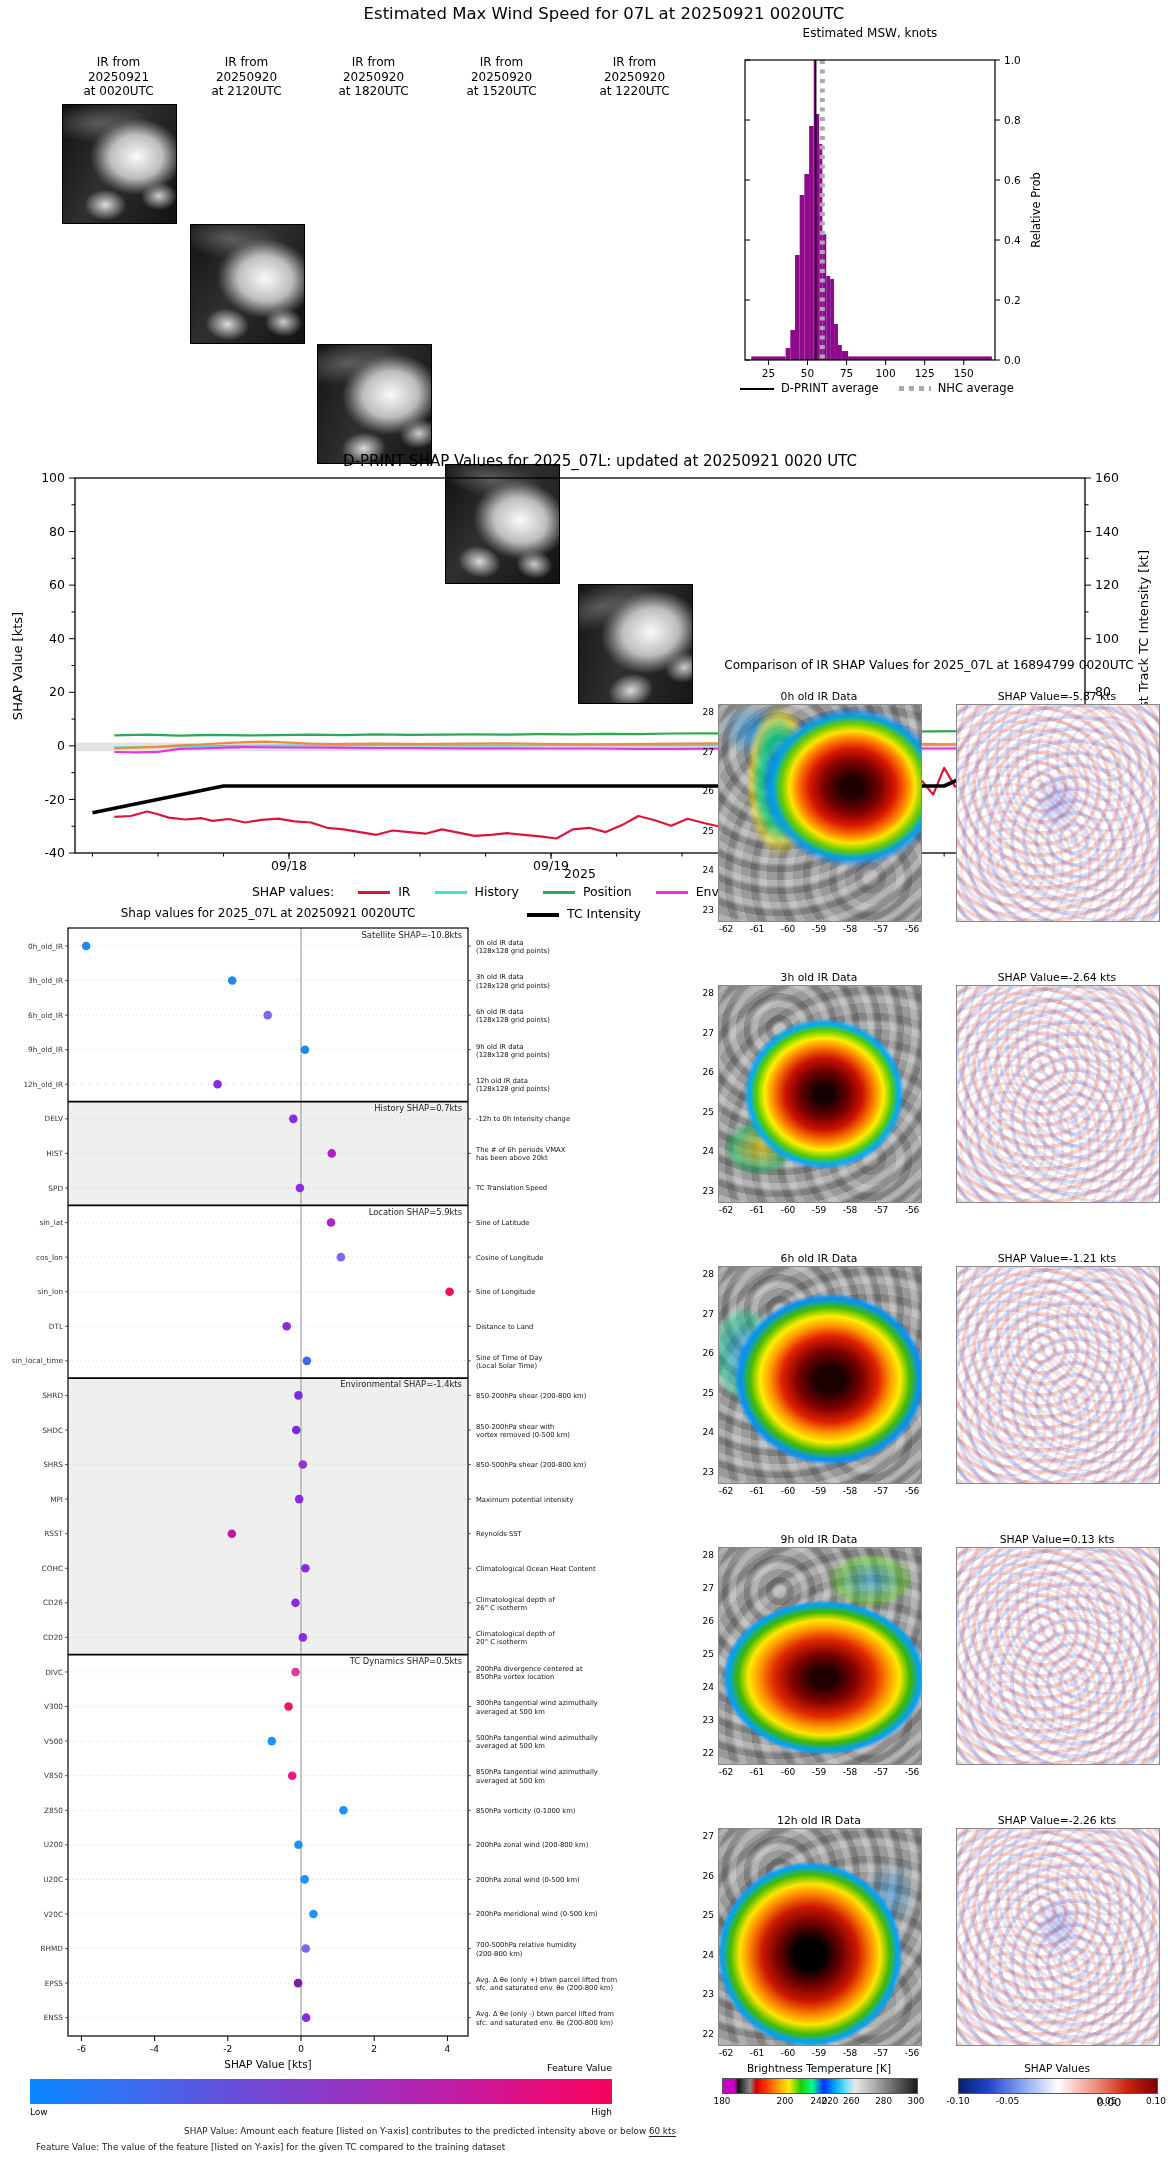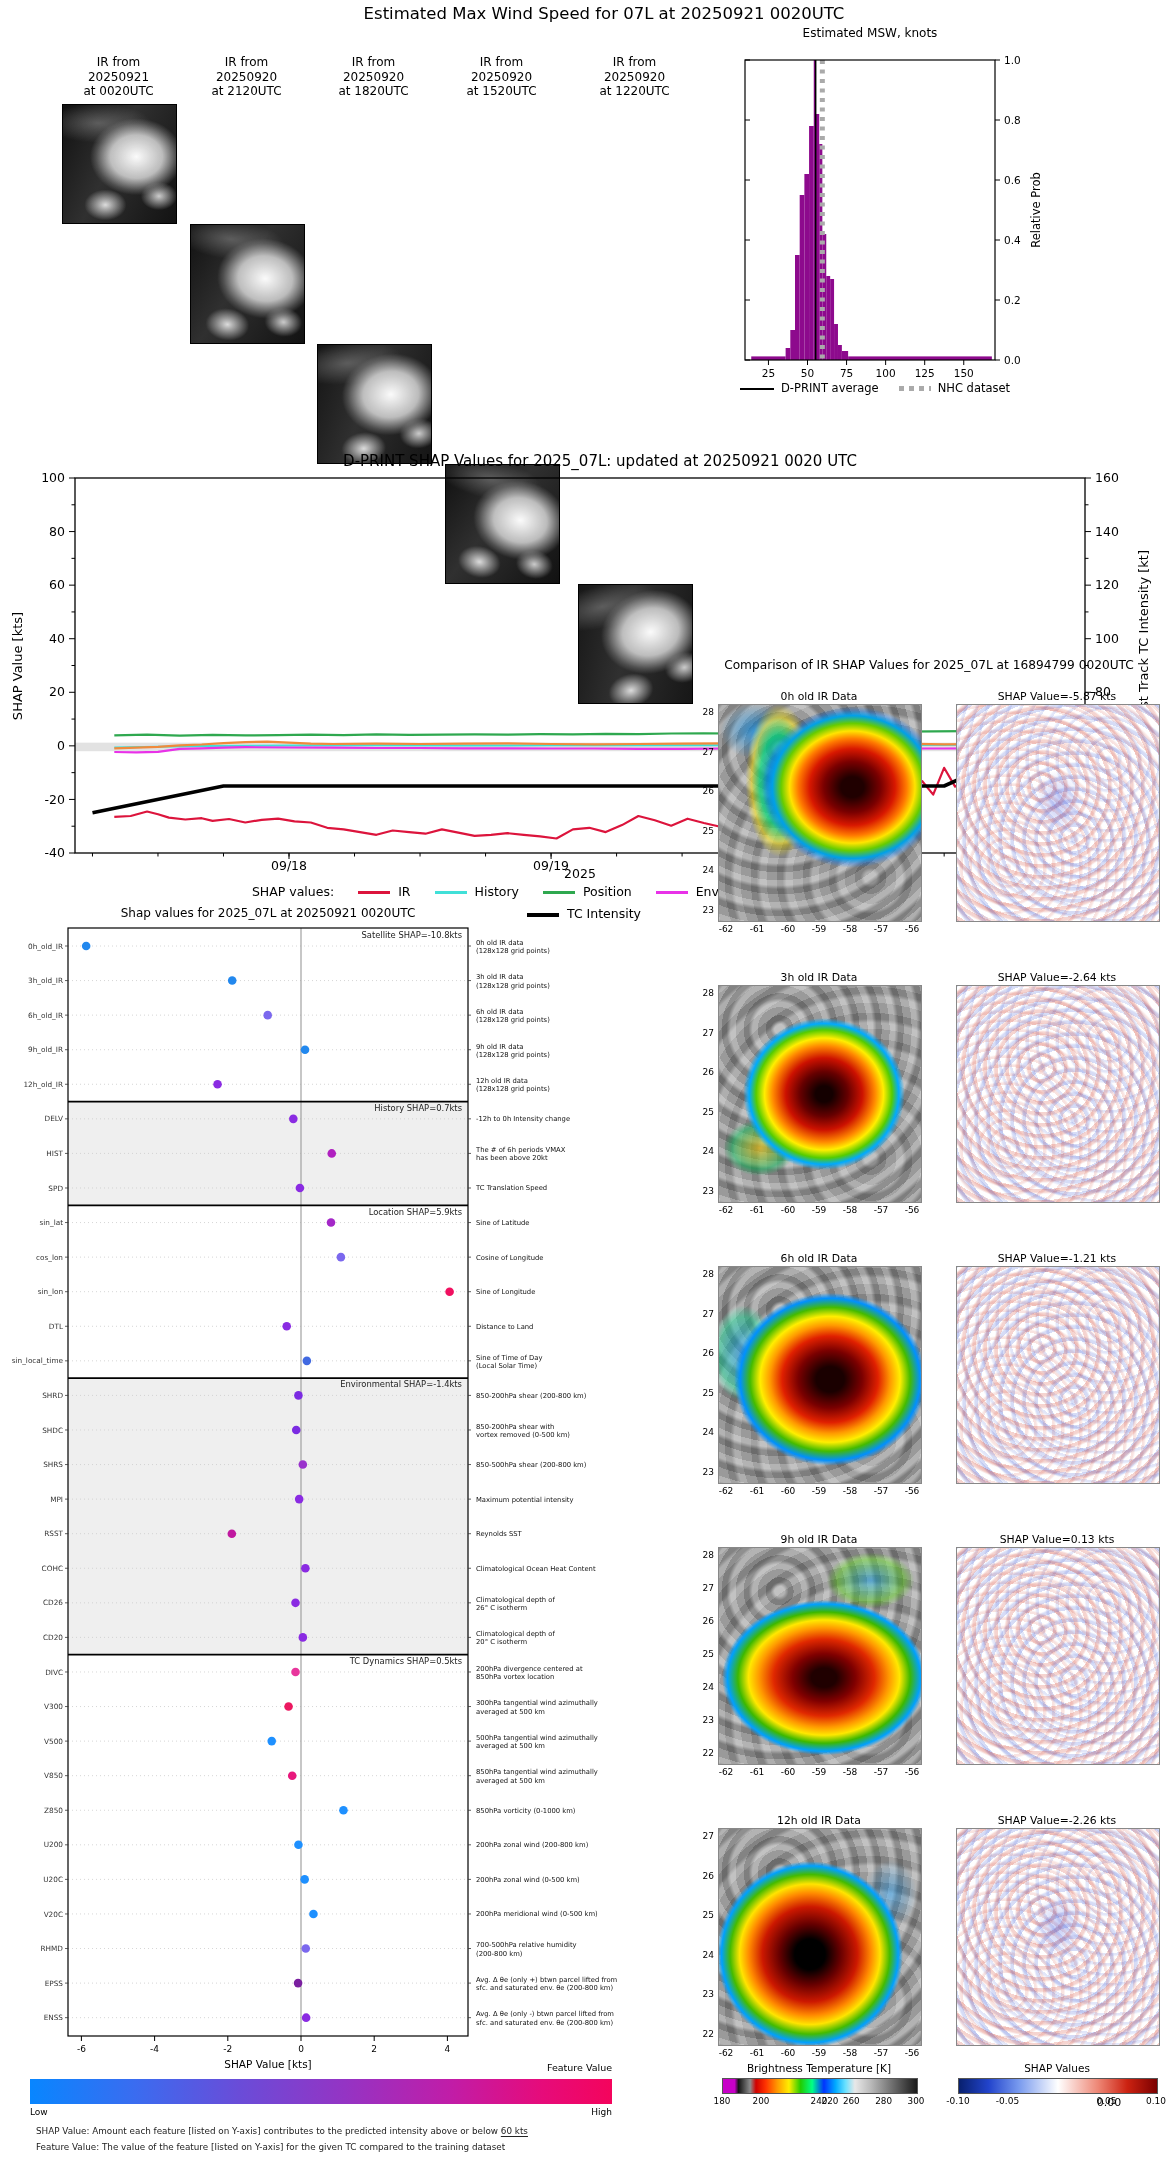--- a/index.html
+++ b/index.html
@@ -159,21 +159,21 @@
     <text x="304" y="143.79999999999998" font-size="10.5" text-anchor="start" fill="#000" font-family="&quot;DejaVu Sans&quot;,sans-serif">0.6</text>
     <line x1="295" y1="80" x2="300" y2="80" stroke="#000"></line>
     <line x1="45" y1="80" x2="50" y2="80" stroke="#000"></line>
     <text x="304" y="83.8" font-size="10.5" text-anchor="start" fill="#000" font-family="&quot;DejaVu Sans&quot;,sans-serif">0.8</text>
     <line x1="295" y1="20" x2="300" y2="20" stroke="#000"></line>
     <line x1="45" y1="20" x2="50" y2="20" stroke="#000"></line>
     <text x="304" y="23.8" font-size="10.5" text-anchor="start" fill="#000" font-family="&quot;DejaVu Sans&quot;,sans-serif">1.0</text>
     <text x="340" y="170" font-size="11.5" text-anchor="middle" fill="#000" font-family="&quot;DejaVu Sans&quot;,sans-serif" transform="rotate(-90 340 170)">Relative Prob</text>
   </svg>
 <div class="abs hist-legend" style="left:740px;top:381px;width:420px;">
-  <span class="legend-line"></span><span>D-PRINT average</span><span class="legend-dash"></span><span>NHC dataset</span>
+  <span class="legend-line"></span><span>D-PRINT average</span><span class="legend-dash"></span><span>NHC average</span>
 </div>
 
 <div class="abs ts-title ctr" style="left:16px;top:452px;width:1168px;">D-PRINT SHAP Values for 2025_07L: updated at 20250921 0020 UTC</div>
 <svg id="ts-svg" class="abs" style="left:0;top:470px;" width="1168" height="402">
     <rect x="75" y="272.64285714285717" width="1010" height="8.571428571428555" fill="#e2e2e2"></rect>
     <polyline points="114.3,346.8 130.7,346.0 147.1,341.5 158.0,344.2 168.9,347.6 185.3,349.5 201.7,348.2 212.6,350.9 229.0,349.0 245.3,352.5 261.7,349.8 278.1,348.7 294.5,351.4 310.8,352.5 327.2,357.8 343.6,359.4 360.0,362.1 376.4,364.8 392.7,360.5 409.1,362.1 425.5,363.7 441.9,359.4 458.3,362.6 474.6,365.9 491.0,364.8 507.4,363.2 523.8,364.8 540.1,366.4 556.5,368.5 572.9,359.4 589.3,357.8 605.7,362.1 622.0,355.1 638.4,346.0 654.8,350.3 671.2,355.7 687.6,348.7 703.9,353.0 720.3,356.7 736.7,348.7 753.1,351.4 769.4,349.8 785.8,344.4 802.2,347.6 818.6,343.4 835.0,348.7 851.3,340.7 867.7,335.3 878.6,320.9 889.6,327.3 905.9,318.2 922.3,311.2 933.2,324.6 944.1,297.8 955.1,316.6 966.0,309.6 976.9,313.9 987.8,312.3 998.7,319.3 1009.7,309.6 1020.6,331.6 1031.5,313.9 1042.4,308.5 1053.3,318.2 1066.4,305.9 1078.4,304.3" fill="none" stroke="#dc143c" stroke-width="2.2" stroke-linejoin="round"></polyline>
     <polyline points="114.3,277.5 158.0,276.7 201.7,275.9 289.0,275.6 376.4,275.3 463.7,275.6 551.1,275.3 638.4,275.3 725.8,275.3 813.1,275.1 900.5,275.1 987.8,274.8 1078.4,274.5" fill="none" stroke="#40e0d8" stroke-width="2" stroke-linejoin="round"></polyline>
     <polyline points="114.3,265.4 147.1,264.6 179.8,265.7 212.6,264.9 245.3,265.4 278.1,265.1 310.8,264.6 343.6,265.1 376.4,264.3 409.1,264.9 441.9,264.6 474.6,264.3 507.4,264.6 540.1,264.1 572.9,264.3 605.7,263.8 638.4,264.1 671.2,263.5 703.9,263.3 736.7,263.5 769.4,263.0 802.2,262.5 835.0,262.2 867.7,261.9 900.5,261.7 933.2,261.4 966.0,261.1 998.7,260.9 1031.5,260.6 1078.4,260.3" fill="none" stroke="#2fa84f" stroke-width="2.2" stroke-linejoin="round"></polyline>
     <polyline points="114.3,282.0 136.1,282.3 158.0,281.8 179.8,278.8 201.7,278.3 223.5,277.7 245.3,277.2 289.0,277.5 332.7,277.7 376.4,278.0 420.0,278.0 463.7,278.3 507.4,278.3 551.1,278.5 594.7,278.5 638.4,278.8 682.1,278.8 725.8,278.5 769.4,278.8 813.1,278.5 856.8,278.8 900.5,278.5 944.1,278.5 987.8,278.3 1031.5,278.0 1078.4,277.5" fill="none" stroke="#e832e8" stroke-width="2.2" stroke-linejoin="round"></polyline>
     <polyline points="114.3,278.3 136.1,277.7 158.0,276.9 179.8,275.3 201.7,274.5 223.5,273.2 245.3,272.1 267.2,271.6 289.0,272.6 310.8,273.7 332.7,274.0 376.4,273.7 420.0,274.0 463.7,273.7 507.4,273.4 551.1,274.0 594.7,274.3 638.4,274.0 682.1,273.7 725.8,273.4 769.4,273.2 813.1,273.7 856.8,273.4 900.5,273.7 944.1,274.3 987.8,274.0 1031.5,273.7 1078.4,273.4" fill="none" stroke="#f08a3c" stroke-width="2.2" stroke-linejoin="round"></polyline>
@@ -503,21 +503,21 @@
     <line x1="374.2" y1="1111" x2="374.2" y2="1116" stroke="#000"></line>
     <text x="374.2" y="1127" font-size="9" text-anchor="middle" fill="#000" font-family="&quot;DejaVu Sans&quot;,sans-serif">2</text>
     <line x1="447.4" y1="1111" x2="447.4" y2="1116" stroke="#000"></line>
     <text x="447.4" y="1127" font-size="9" text-anchor="middle" fill="#000" font-family="&quot;DejaVu Sans&quot;,sans-serif">4</text>
     <text x="268" y="1143" font-size="10.5" text-anchor="middle" fill="#000" font-family="&quot;DejaVu Sans&quot;,sans-serif">SHAP Value [kts]</text>
   </svg>
 <div class="abs" style="left:470px;top:2062px;width:142px;text-align:right;font-size:9.5px;">Feature Value</div>
 <div class="abs cbar" style="left:30px;top:2079px;width:582px;"></div>
 <div class="abs smalllab" style="left:30px;top:2107px;">Low</div>
 <div class="abs smalllab" style="left:512px;top:2107px;width:100px;text-align:right;">High</div>
-<div class="abs fnote" style="left:36px;top:2126px;width:640px;"><span>SHAP Value: Amount each feature [listed on Y-axis] contributes to the predicted intensity above or below </span><u>60 kts</u></div>
+<div class="abs fnote" style="left:36px;top:2126px;width:640px;text-align:right;"><span>SHAP Value: Amount each feature [listed on Y-axis] contributes to the predicted intensity above or below </span><u>60 kts</u></div>
 <div class="abs fnote" style="left:36px;top:2142px;width:640px;">Feature Value: The value of the feature [listed on Y-axis] for the given TC compared to the training dataset</div>
 
 <div class="abs cmp-title ctr" style="left:690px;top:658px;width:478px;">Comparison of IR SHAP Values for 2025_07L at 16894799 0020UTC</div>
 <div id="cmp-rows">
     <div class="abs row-title" style="left:718px;top:690px;width:202px;">0h old IR Data</div>
     <div class="abs row-title" style="left:956px;top:690px;width:202px;">SHAP Value=-5.87 kts</div>
     <div class="abs irmap v0" style="left:718px;top:704px;"></div>
     <div class="abs shapmap s0" style="left:956px;top:704px;"></div>
     <div class="abs smalllab" style="left:694px;top:707px;width:20px;text-align:right;">28</div>
     <div class="abs smalllab" style="left:694px;top:746.6px;width:20px;text-align:right;">27</div>
@@ -600,21 +600,21 @@
     <div class="abs smalllab" style="left:805px;top:2048px;width:28px;text-align:center;">-59</div>
     <div class="abs smalllab" style="left:836px;top:2048px;width:28px;text-align:center;">-58</div>
     <div class="abs smalllab" style="left:867px;top:2048px;width:28px;text-align:center;">-57</div>
     <div class="abs smalllab" style="left:898px;top:2048px;width:28px;text-align:center;">-56</div>
   </div>
 
 <div class="abs cb-lab" style="left:718px;top:2062px;width:202px;">Brightness Temperature [K]</div>
 <div class="abs bt-bar" style="left:722px;top:2078px;width:194px;"></div>
 <div id="bt-ticks">
     <div class="abs tick-lab" style="left:708px;top:2096px;width:28px;">180</div>
-    <div class="abs tick-lab" style="left:747px;top:2096px;width:28px;">200</div>
+    <div class="abs tick-lab" style="left:771px;top:2096px;width:28px;">200</div>
     <div class="abs tick-lab" style="left:816px;top:2096px;width:28px;">220</div>
     <div class="abs tick-lab" style="left:805px;top:2096px;width:28px;">240</div>
     <div class="abs tick-lab" style="left:837.3333333333334px;top:2096px;width:28px;">260</div>
     <div class="abs tick-lab" style="left:869.6666666666667px;top:2096px;width:28px;">280</div>
     <div class="abs tick-lab" style="left:902px;top:2096px;width:28px;">300</div>
   </div>
 <div class="abs cb-lab" style="left:956px;top:2062px;width:202px;">SHAP Values</div>
 <div class="abs sv-bar" style="left:958px;top:2078px;width:198px;"></div>
 <div id="sv-ticks">
     <div class="abs tick-lab" style="left:941px;top:2096px;width:34px;font-size:9px;">-0.10</div>

